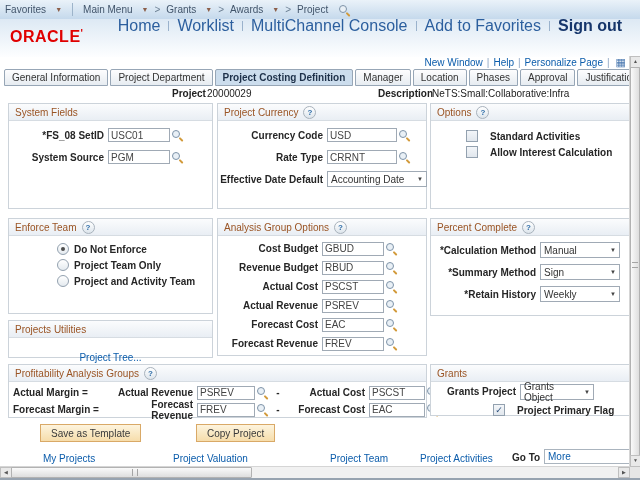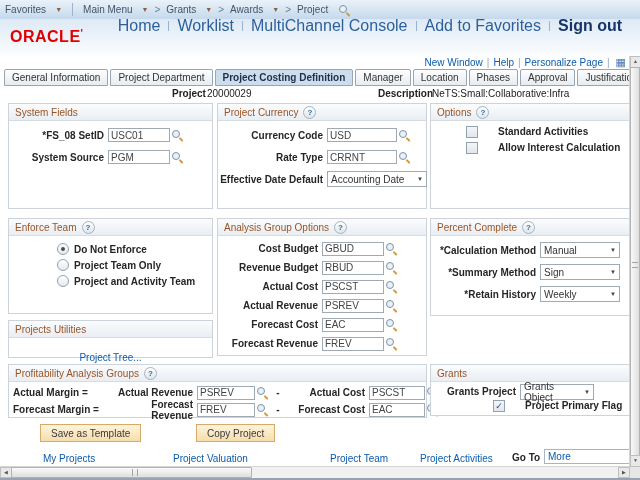--- a/index.html
+++ b/index.html
@@ -60,21 +60,21 @@
   .iw56{width:56px;} .iw64{width:64px;} .iw52{width:52px;} .iw50{width:50px;}
   .lookup{position:relative;width:13px;height:13px;flex:none;margin-left:1px;cursor:pointer;}
   .lookup::before{content:"";position:absolute;left:1px;top:1px;width:6px;height:6px;
     border:1.5px solid #7e93a8;border-radius:50%;background:#e9f0f6;}
   .lookup::after{content:"";position:absolute;left:8.5px;top:8.5px;width:4.5px;height:2px;
     background:#d29a3a;transform:rotate(45deg);transform-origin:0 0;border-radius:1px;}
   .psel{height:14px;border:1px solid #a0aab5;background:#fff;display:flex;align-items:center;
     justify-content:space-between;padding:0 3px;color:#333;flex:none;cursor:default;}
   .psel .arr{font-size:6px;color:#444;margin-left:4px;}
   .sw92{width:92px;} .sw72{width:72px;} .sw66{width:66px;}
-  .cbrow{display:flex;align-items:flex-start;height:16px;gap:20px;}
+  .cbrow{display:flex;align-items:flex-end;height:16px;gap:12px;}
   .cb{width:10px;height:10px;border:1px solid #93a1af;flex:none;
     background:linear-gradient(#f3f6f9,#e1e7ed);display:flex;align-items:center;
     justify-content:center;font-size:9px;color:#2c4f7c;line-height:1;}
   .cb.checked::before{content:"\2713";}
   .cblabel{font-weight:bold;color:#262626;}
   .rdrow{display:flex;align-items:center;height:16px;gap:5px;}
   .rd{width:10px;height:10px;border-radius:50%;border:1px solid #93a1af;flex:none;
     background:linear-gradient(#ffffff,#e4eaef);position:relative;}
   .rd.sel::after{content:"";position:absolute;left:2.5px;top:2.5px;width:4px;height:4px;
     border-radius:50%;background:#4d4d4d;}

